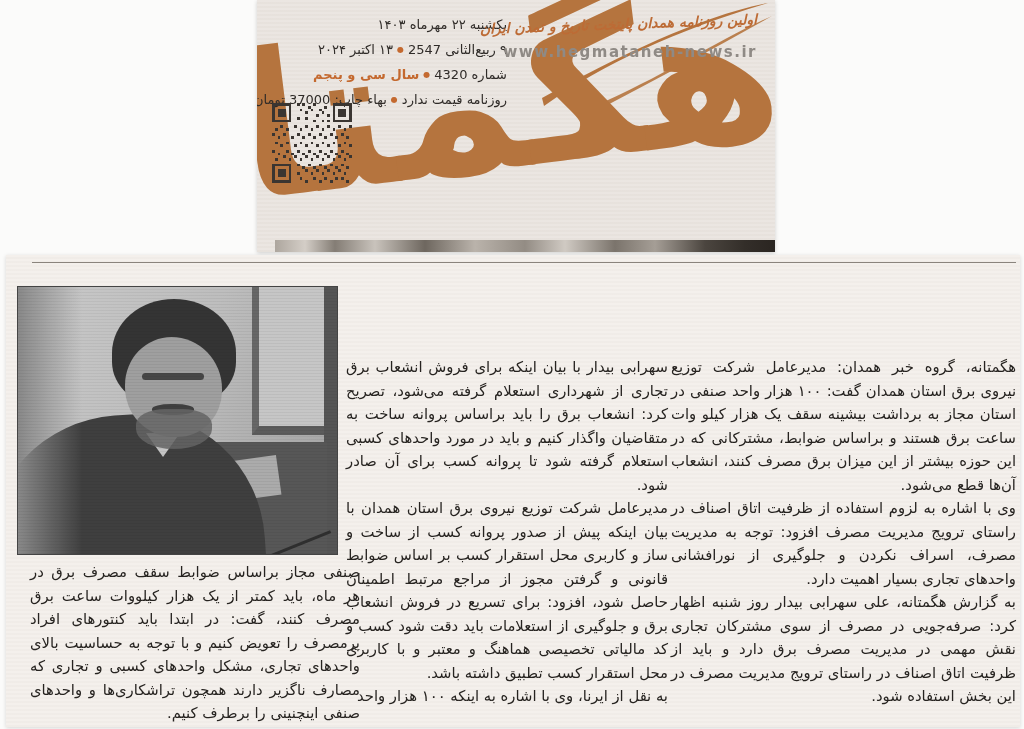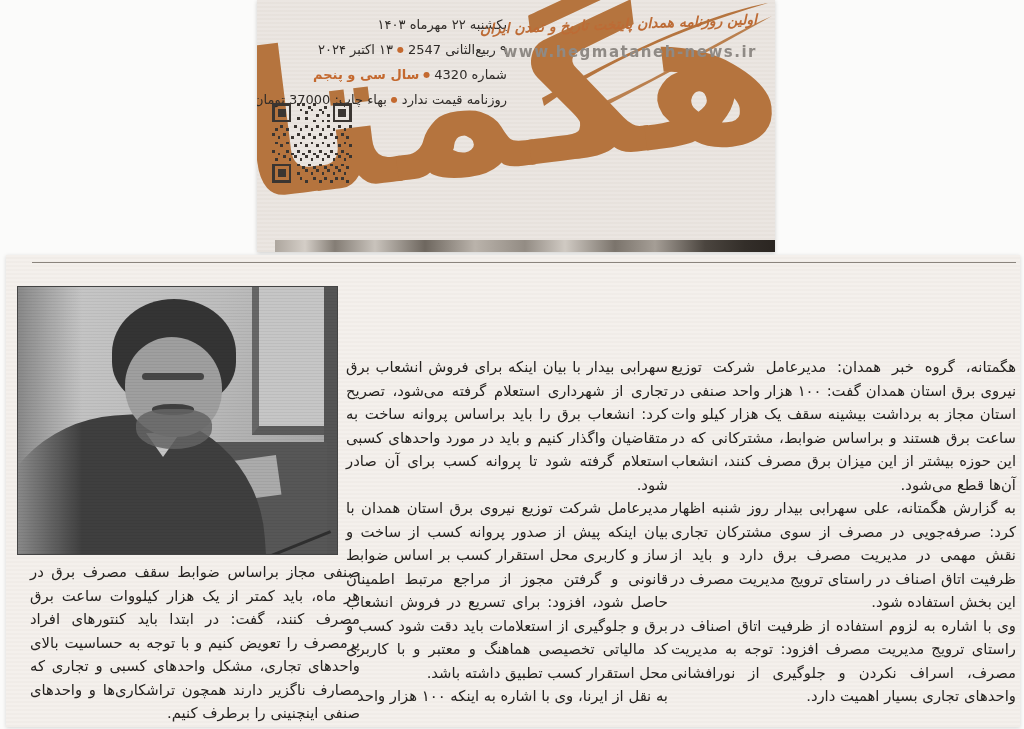--- a/index.html
+++ b/index.html
@@ -158,22 +158,22 @@
       <div class="ph-face"></div>
       <div class="ph-brow"></div>
       <div class="ph-mustache"></div>
       <div class="ph-beard"></div>
       <div class="ph-shade"></div>
       <div class="ph-grain"></div>
     </figure>
 
     <div class="col col-right fa">
         <p>هگمتانه، گروه خبر همدان: مدیرعامل شرکت توزیع نیروی برق استان همدان گفت: ۱۰۰ هزار واحد صنفی در استان مجاز به برداشت بیشینه سقف یک هزار کیلو وات ساعت برق هستند و براساس ضوابط، مشترکانی که در این حوزه بیشتر از این میزان برق مصرف کنند، انشعاب آن‌ها قطع می‌شود.</p>
+        <p>وی با اشاره به لزوم استفاده از ظرفیت اتاق اصناف در راستای ترویج مدیریت مصرف افزود: توجه به مدیریت مصرف، اسراف نکردن و جلوگیری از نورافشانی واحدهای تجاری بسیار اهمیت دارد.</p>
         <p>به گزارش هگمتانه، علی سهرابی بیدار روز شنبه اظهار کرد: صرفه‌جویی در مصرف از سوی مشترکان تجاری نقش مهمی در مدیریت مصرف برق دارد و باید از ظرفیت اتاق اصناف در راستای ترویج مدیریت مصرف در این بخش استفاده شود.</p>
-        <p>وی با اشاره به لزوم استفاده از ظرفیت اتاق اصناف در راستای ترویج مدیریت مصرف افزود: توجه به مدیریت مصرف، اسراف نکردن و جلوگیری از نورافشانی واحدهای تجاری بسیار اهمیت دارد.</p>
       </div>
     <div class="col col-middle fa">
         <p>سهرابی بیدار با بیان اینکه برای فروش انشعاب برق تجاری از شهرداری استعلام گرفته می‌شود، تصریح کرد: انشعاب برق را باید براساس پروانه ساخت به متقاضیان واگذار کنیم و باید در مورد واحدهای کسبی استعلام گرفته شود تا پروانه کسب برای آن صادر شود.</p>
         <p>مدیرعامل شرکت توزیع نیروی برق استان همدان با بیان اینکه پیش از صدور پروانه کسب از ساخت و ساز و کاربری محل استقرار کسب بر اساس ضوابط قانونی و گرفتن مجوز از مراجع مرتبط اطمینان حاصل شود، افزود: برای تسریع در فروش انشعاب برق و جلوگیری از استعلامات باید دقت شود کسب و کد مالیاتی تخصیصی هماهنگ و معتبر و با کاربری محل استقرار کسب تطبیق داشته باشد.</p>
         <p>به نقل از ایرنا، وی با اشاره به اینکه ۱۰۰ هزار واحد</p>
       </div>
     <div class="col col-left fa">
         <p>صنفی مجاز براساس ضوابط سقف مصرف برق در هر ماه، باید کمتر از یک هزار کیلووات ساعت برق مصرف کنند، گفت: در ابتدا باید کنتورهای افراد پرمصرف را تعویض کنیم و با توجه به حساسیت بالای واحدهای تجاری، مشکل واحدهای کسبی و تجاری که مصارف ناگزیر دارند همچون تراشکاری‌ها و واحدهای صنفی اینچنینی را برطرف کنیم.</p>
       </div>
   </section>

